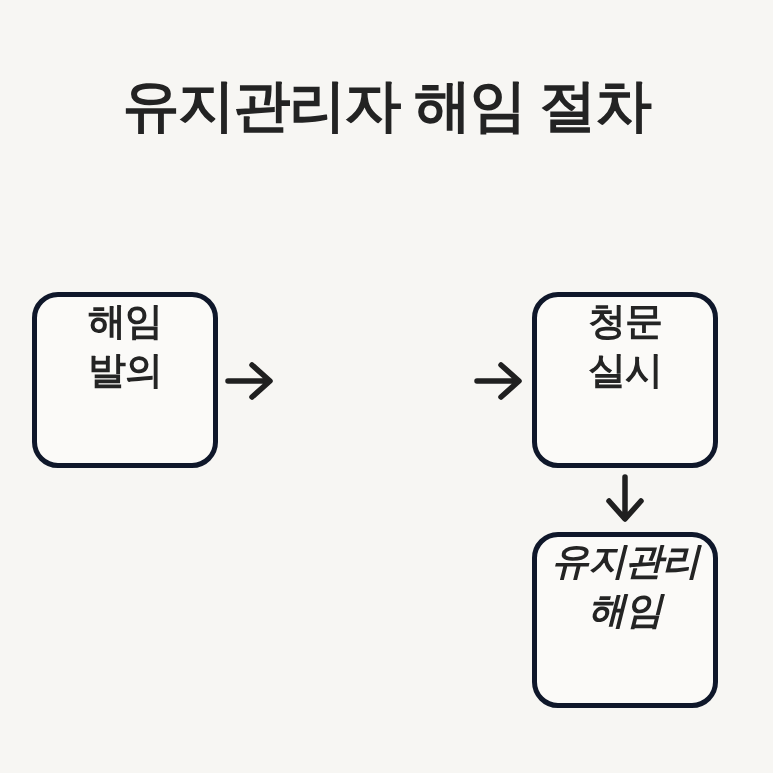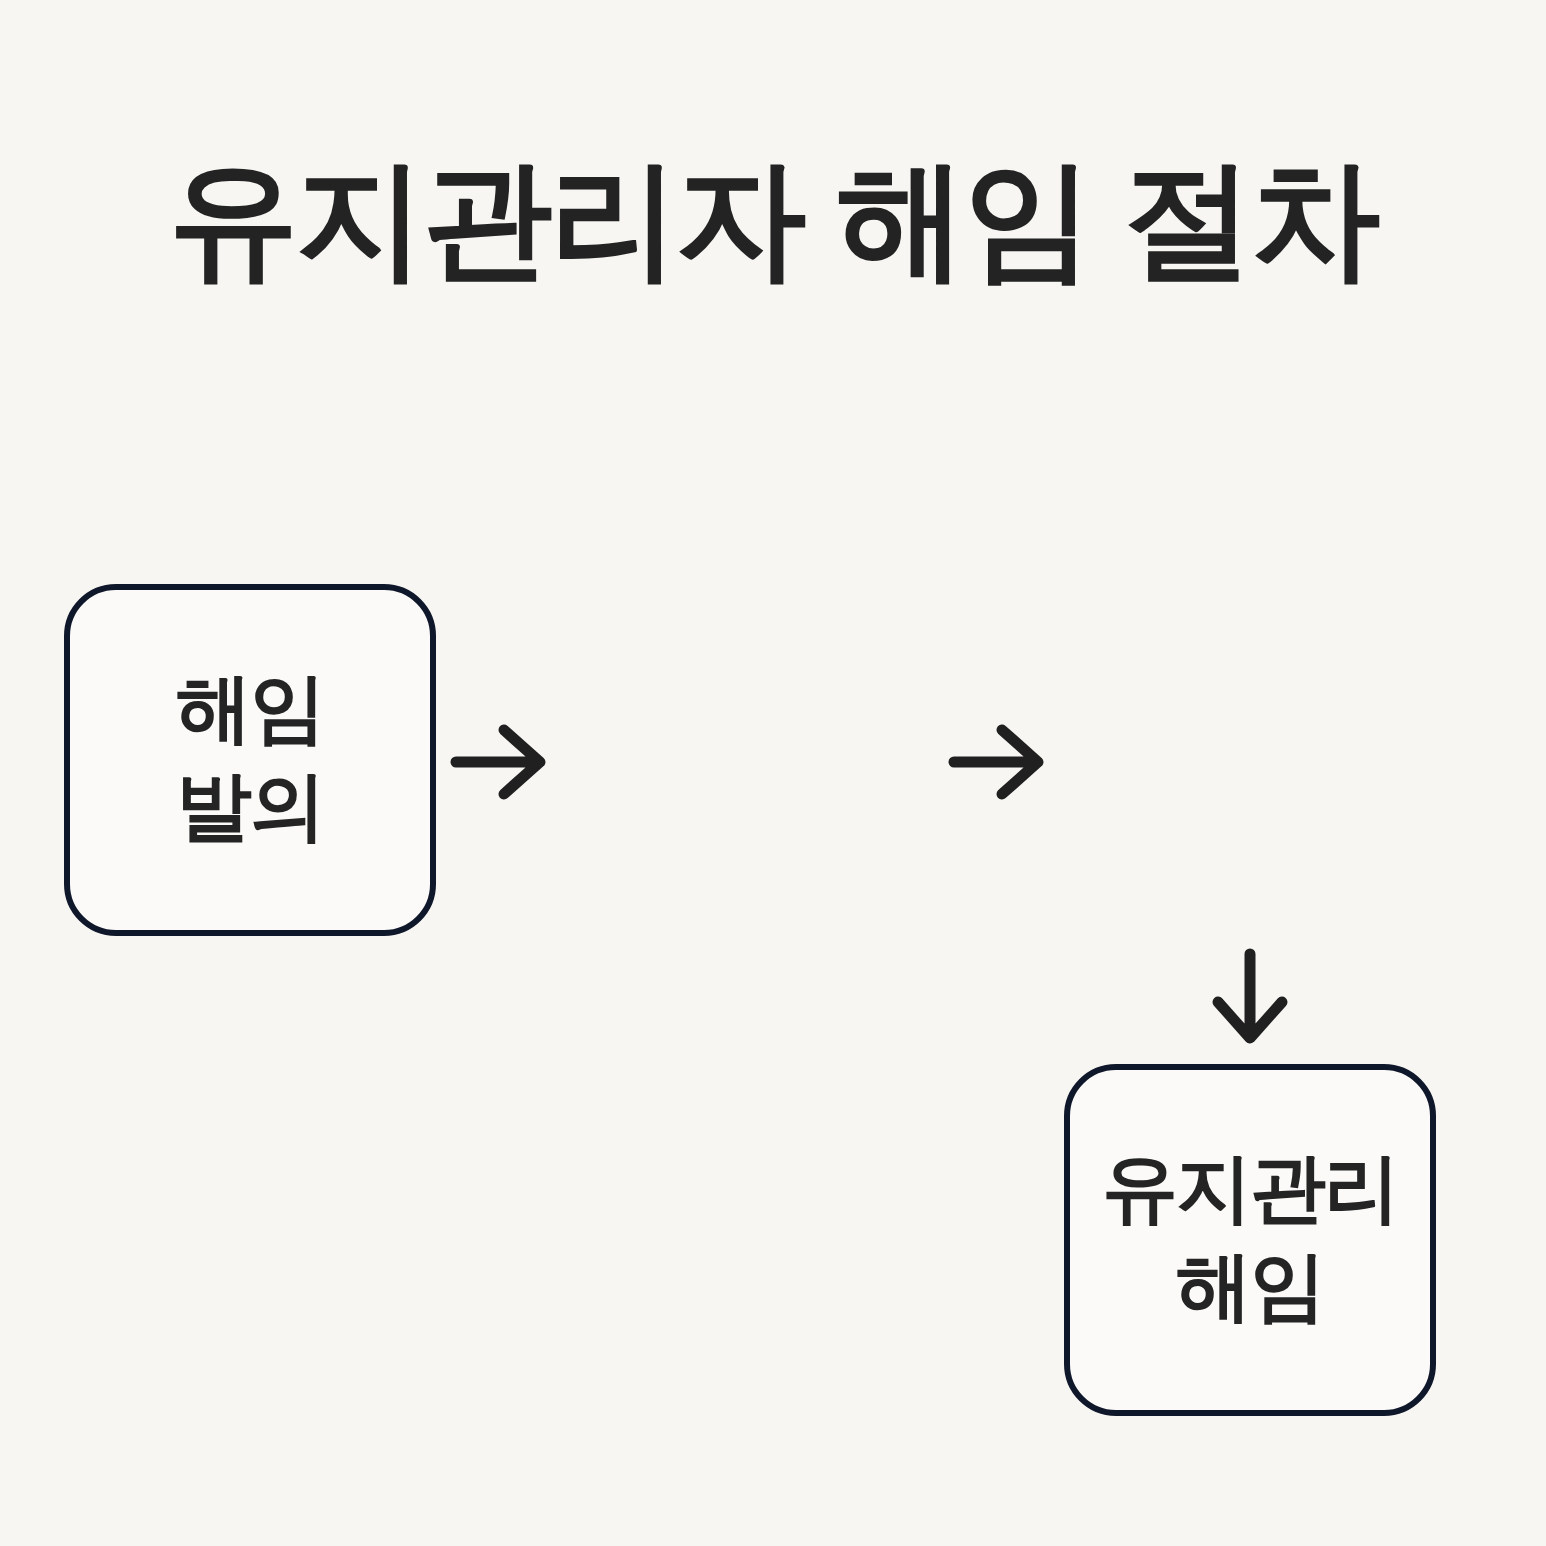--- a/index.html
+++ b/index.html
@@ -14,51 +14,51 @@
     height: 773px;
     background: #f7f6f3;
     overflow: hidden;
   }
   .page-title {
     position: absolute;
     left: 0;
     top: 74px;
     width: 773px;
     text-align: center;
-    font-size: 65px;
+    font-size: 57px;
     font-weight: 800;
     letter-spacing: -1.5px;
     color: #232323;
     line-height: 1.1;
   }
   .flow-box {
     position: absolute;
     width: 186px;
     height: 176px;
     box-sizing: border-box;
     background: #fbfaf8;
-    border: 3px solid #0f172a;
+    border: 5px solid #0f172a;
     border-radius: 26px;
     display: flex;
-    align-items: center;
+    align-items: flex-start;
     justify-content: center;
   }
   .flow-box .label {
     font-size: 38px;
     font-weight: 800;
     letter-spacing: -1px;
     line-height: 1.28;
     color: #242424;
     text-align: center;
     white-space: pre-line;
   }
   .box-1 { left: 32px;  top: 292px; }
   .box-2 { left: 282px; top: 292px; }
   .box-3 { left: 532px; top: 292px; }
-  .box-4 { left: 532px; top: 532px; }
+  .box-4 { left: 532px; top: 532px; font-style: italic; }
   .arrow {
     position: absolute;
     display: block;
   }
   .arrow svg { display: block; }
   .arrow-1 { left: 225px; top: 359px; }
   .arrow-2 { left: 474px; top: 359px; }
   .arrow-3 { left: 603px; top: 474px; }
 </style>
 </head>
@@ -79,20 +79,24 @@
     </svg>
   </span>
 
 
   <span class="arrow arrow-2">
     <svg width="50" height="44" viewBox="0 0 50 44" fill="none" xmlns="http://www.w3.org/2000/svg">
       <path d="M3 22 H44 M27 6 L45 22 L27 38" stroke="#202020" stroke-width="5.5" stroke-linecap="round" stroke-linejoin="round"></path>
     </svg>
   </span>
 
+  <div class="flow-box box-3">
+    <div class="label">청문
+실시</div>
+  </div>
 
   <span class="arrow arrow-3">
     <svg width="44" height="50" viewBox="0 0 44 50" fill="none" xmlns="http://www.w3.org/2000/svg">
       <path d="M22 3 V44 M6 27 L22 45 L38 27" stroke="#202020" stroke-width="5.5" stroke-linecap="round" stroke-linejoin="round"></path>
     </svg>
   </span>
 
   <div class="flow-box box-4">
     <div class="label">유지관리
 해임</div>

